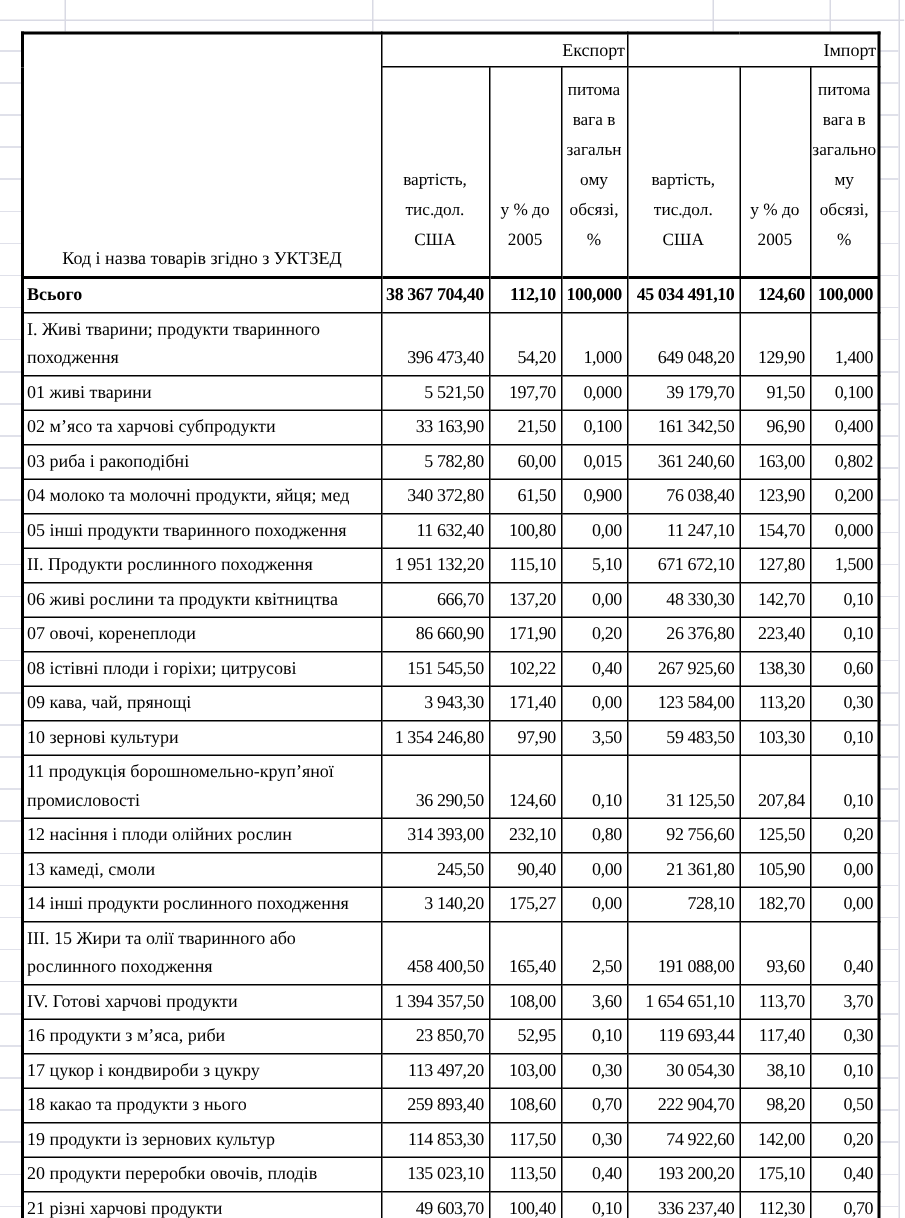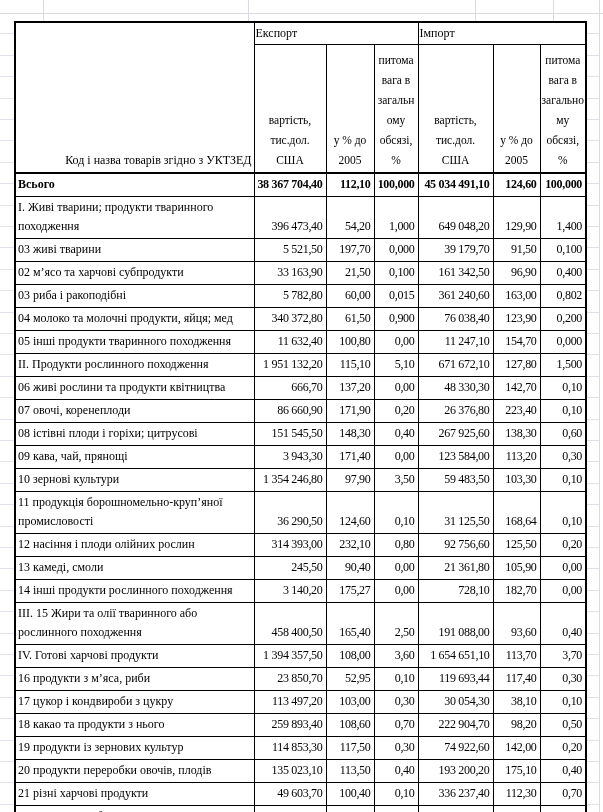--- a/index.html
+++ b/index.html
@@ -25,23 +25,23 @@
     width:571px;
     font-size:12px; line-height:19px;
   }
   table.trade td, table.trade th {
     border:1px solid #000;
     vertical-align:bottom;
     font-weight:normal;
     overflow:hidden;
   }
   table.trade { border:2px solid #000; }
-  th.group { height:19px; text-align:left; vertical-align:middle; font-size:12px; }
-  th.sub   { height:125px; text-align:center; white-space:pre-line; font-size:11.5px; line-height:20px; padding:0 1px 2px 1px; }
-  th.corner{ text-align:right; padding:0 2px 2px 2px; font-size:12px; }
+  th.group { height:19px; text-align:right; vertical-align:middle; font-size:12px; }
+  th.sub   { height:125px; text-align:center; white-space:pre-line; font-size:11.5px; line-height:20px; padding:0 1px 14px 1px; }
+  th.corner{ text-align:center; padding:0 2px 2px 2px; font-size:12px; }
   td.lbl { text-align:left;  padding:1px 2px 2px 2px; }
   td.num { text-align:right; padding:1px 3px 2px 1px; white-space:nowrap; letter-spacing:-0.3px; position:relative; }
   tr.single td.lbl { white-space:nowrap; }
   tr.r-single { height:21px; }
   tr.r-tall   { height:39px; }
   tr.bold td  { font-weight:bold; }
   tr.total-row td { border-top:2px solid #000; }
 </style>
 </head>
 <body>
@@ -108,21 +108,21 @@
       <tr class="r-tall">
         <td class="lbl">I. Живі тварини; продукти тваринного походження</td>
         <td class="num">396 473,40</td>
         <td class="num">54,20</td>
         <td class="num">1,000</td>
         <td class="num">649 048,20</td>
         <td class="num">129,90</td>
         <td class="num">1,400</td>
       </tr>
       <tr class="r-single single">
-        <td class="lbl">03 живі тварини</td>
+        <td class="lbl">01 живі тварини</td>
         <td class="num">5 521,50</td>
         <td class="num">197,70</td>
         <td class="num">0,000</td>
         <td class="num">39 179,70</td>
         <td class="num">91,50</td>
         <td class="num">0,100</td>
       </tr>
       <tr class="r-single single">
         <td class="lbl">02 м’ясо та харчові субпродукти</td>
         <td class="num">33 163,90</td>
@@ -182,21 +182,21 @@
         <td class="num">86 660,90</td>
         <td class="num">171,90</td>
         <td class="num">0,20</td>
         <td class="num">26 376,80</td>
         <td class="num">223,40</td>
         <td class="num">0,10</td>
       </tr>
       <tr class="r-single single">
         <td class="lbl">08 істівні плоди і горіхи; цитрусові</td>
         <td class="num">151 545,50</td>
-        <td class="num">148,30</td>
+        <td class="num">102,22</td>
         <td class="num">0,40</td>
         <td class="num">267 925,60</td>
         <td class="num">138,30</td>
         <td class="num">0,60</td>
       </tr>
       <tr class="r-single single">
         <td class="lbl">09 кава, чай, прянощі</td>
         <td class="num">3 943,30</td>
         <td class="num">171,40</td>
         <td class="num">0,00</td>
@@ -212,21 +212,21 @@
         <td class="num">59 483,50</td>
         <td class="num">103,30</td>
         <td class="num">0,10</td>
       </tr>
       <tr class="r-tall">
         <td class="lbl">11 продукція борошномельно-круп’яної промисловості</td>
         <td class="num">36 290,50</td>
         <td class="num">124,60</td>
         <td class="num">0,10</td>
         <td class="num">31 125,50</td>
-        <td class="num">168,64</td>
+        <td class="num">207,84</td>
         <td class="num">0,10</td>
       </tr>
       <tr class="r-single single">
         <td class="lbl">12 насіння і плоди олійних рослин</td>
         <td class="num">314 393,00</td>
         <td class="num">232,10</td>
         <td class="num">0,80</td>
         <td class="num">92 756,60</td>
         <td class="num">125,50</td>
         <td class="num">0,20</td>

